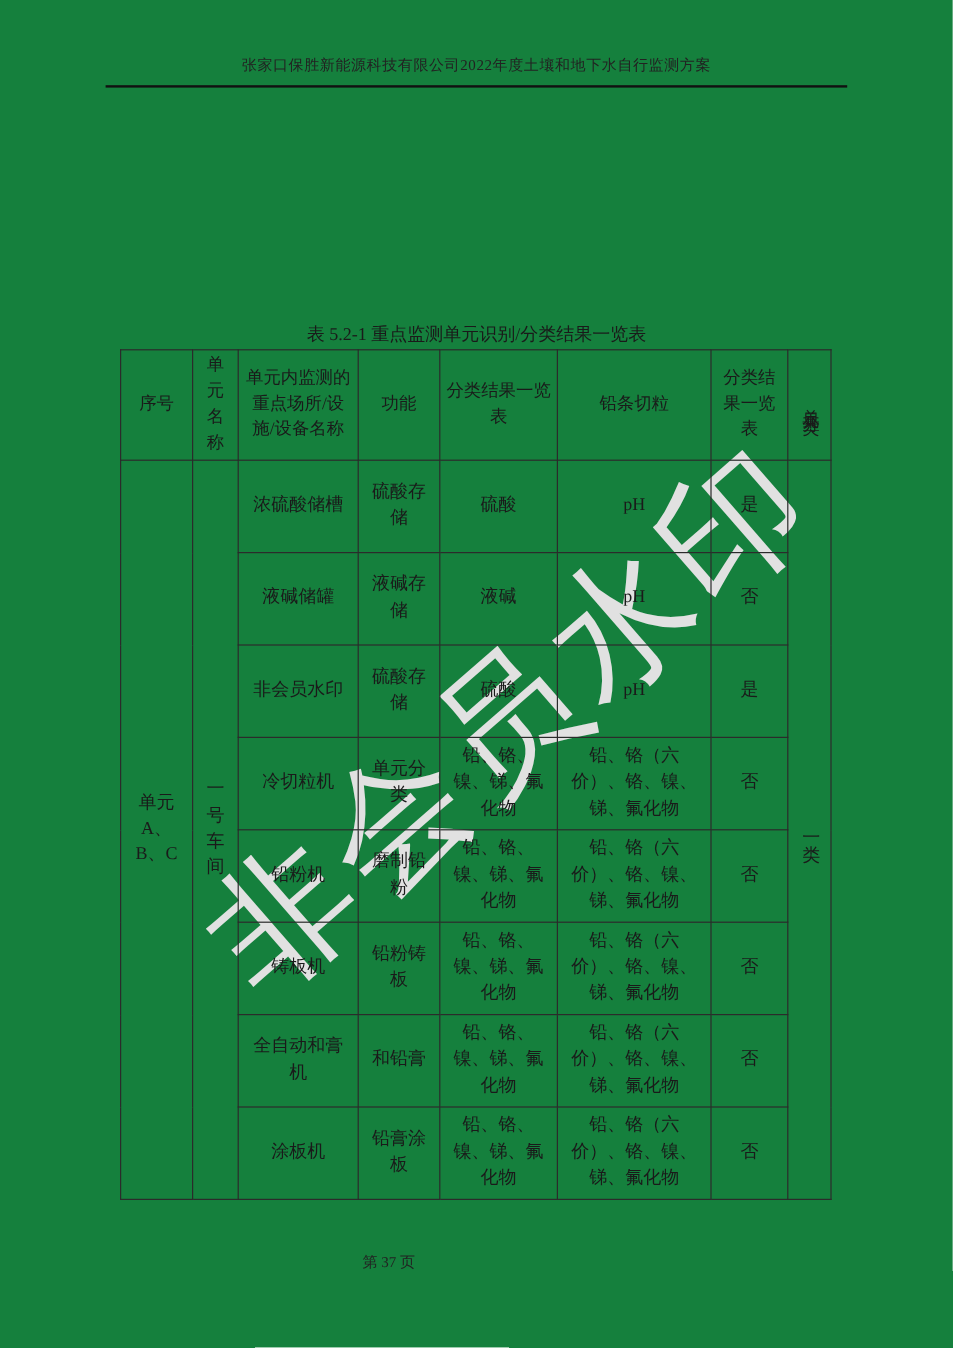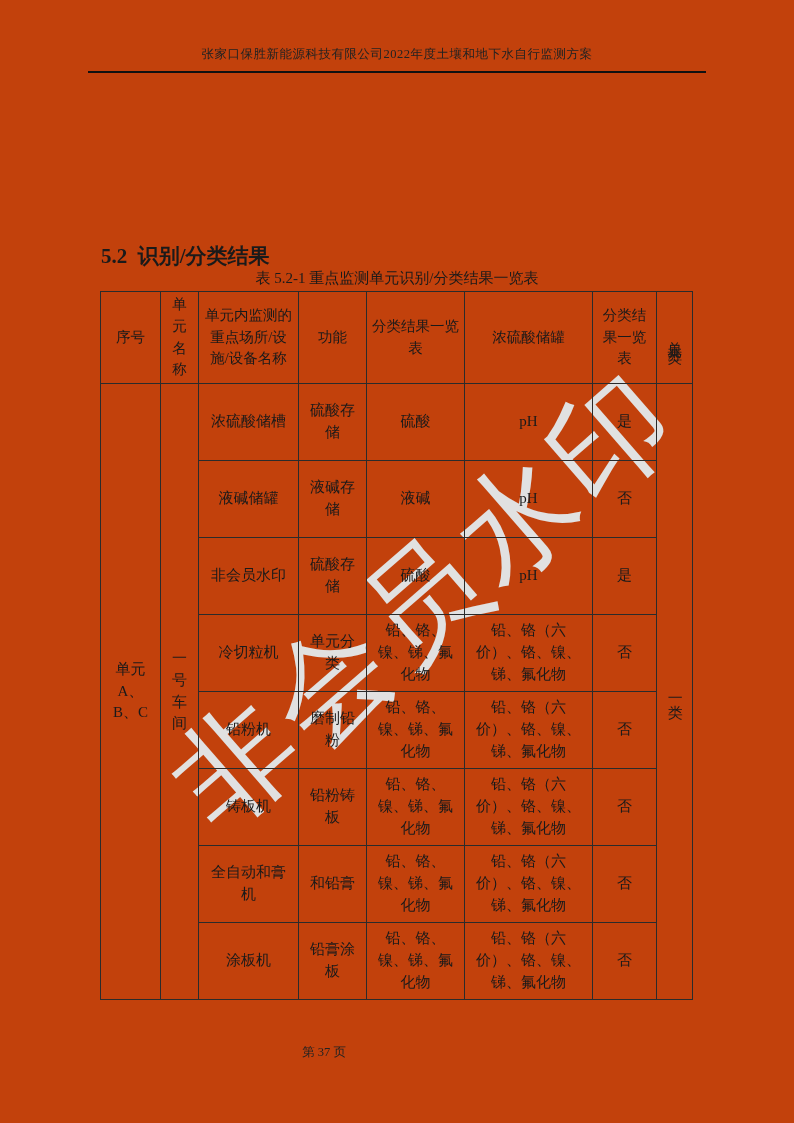--- a/index.html
+++ b/index.html
@@ -1,19 +1,19 @@
 <!DOCTYPE html>
 <html><head>
 <meta charset="utf-8">
 <style>
   html,body{margin:0;padding:0;background:#ffffff;}
   .page{
     position:relative;
     width:794px;height:1123px;
-    background:#c2410c;
+    background:#15803d;
     font-family:"Liberation Serif","DejaVu Serif",serif;
     color:#1a1a1a;
     overflow:hidden;
   }
   
   .doc-header{
     position:absolute;top:46px;left:88px;width:618px;
     text-align:center;font-size:12.5px;letter-spacing:.5px;color:#222;
     z-index:2;
   }
@@ -81,21 +81,20 @@
 <body>
 
 <div class="page">
 
   <div class="doc-header">张家口保胜新能源科技有限公司2022年度土壤和地下水自行监测方案</div>
   <div class="header-rule"></div>
 
   <div class="watermark" style="color: rgb(225, 225, 225);">非会员水印</div>
 
 
-  <div class="sec-heading">5.2  识别/分类结果</div>
 
   <div class="tbl-caption">表 5.2-1 重点监测单元识别/分类结果一览表</div>
 
   <table class="monitor">
     <colgroup>
       <col style="width:60px">
         <col style="width:38px">
         <col style="width:100px">
         <col style="width:68px">
       <col style="width:98px">
@@ -103,21 +102,21 @@
         <col style="width:64px">
         <col style="width:36px">
     </colgroup>
     <thead>
       <tr>
         <th>序号</th>
         <th>单元名称</th>
         <th>单元内监测的重点场所/设施/设备名称</th>
         <th>功能</th>
         <th>分类结果一览表</th>
-        <th>浓硫酸储罐</th>
+        <th>铅条切粒</th>
         <th>分类结果一览表</th>
         <th><span class="vert">单元分类</span></th>
       </tr>
     </thead>
     <tbody>
         <tr>
           <td rowspan="8" class="pre group-serial">单元
 A、B、C</td>
           <td rowspan="8" class="pre group-workshop">一
 号车

